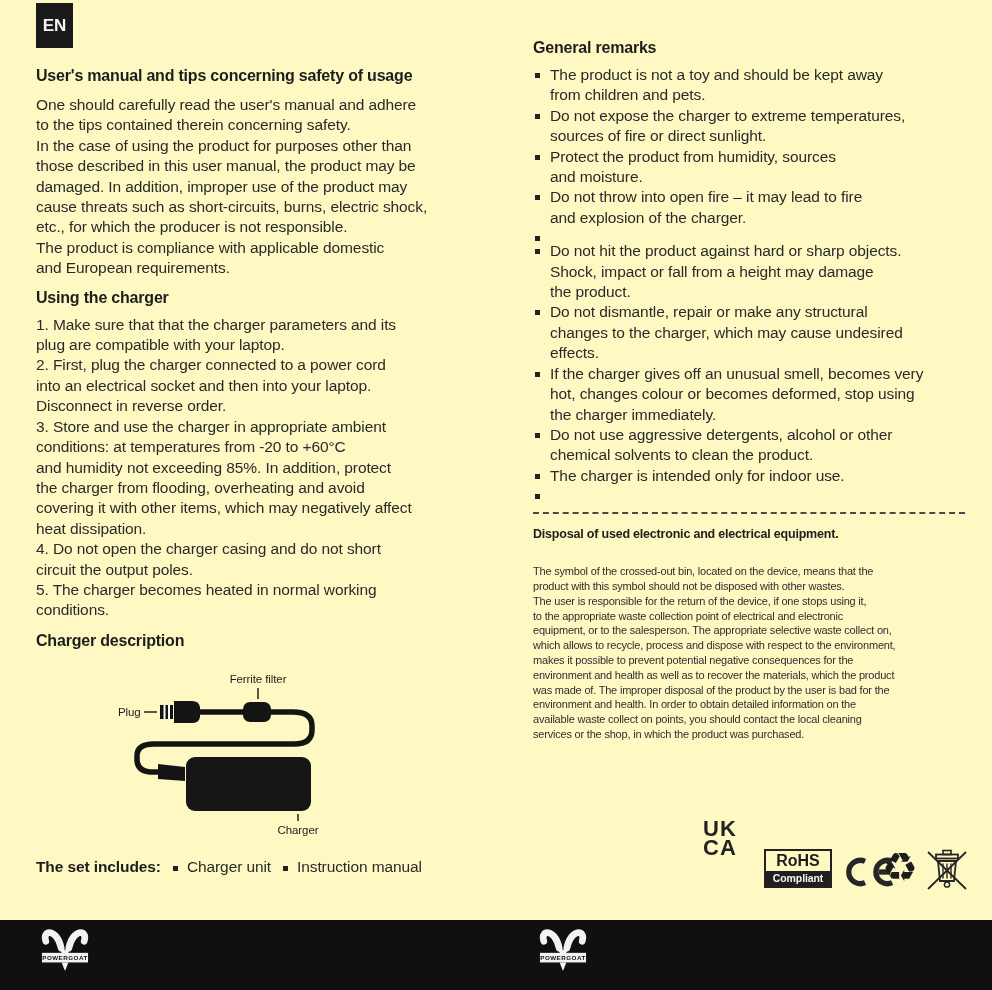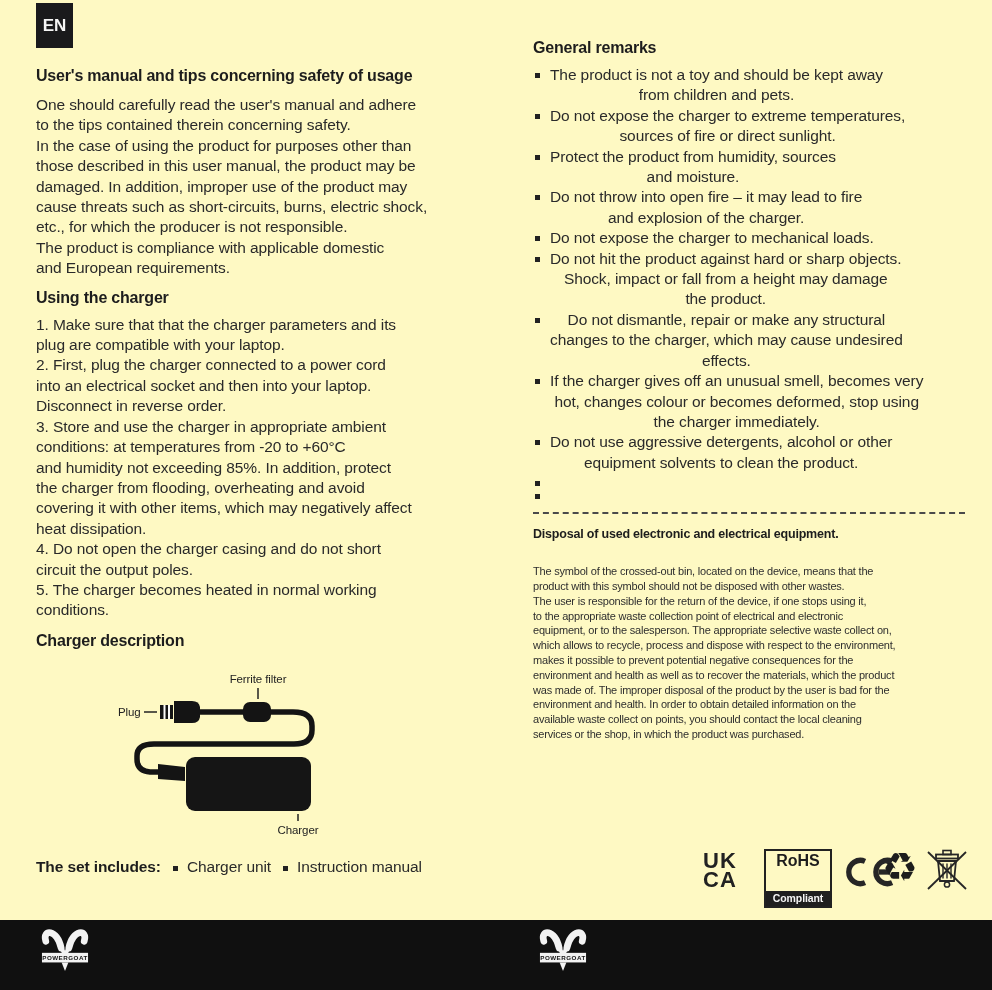--- a/index.html
+++ b/index.html
@@ -18,47 +18,47 @@
   .col { position:absolute; font-size:15.5px; line-height:20.4px; }
   .left-col  { left:36px;  top:66px; width:462px; }
   .right-col { left:533px; top:38px; width:442px; }
   h2 { font-size:16px; line-height:19px; color:#1d1d1d; font-weight:bold; letter-spacing:-0.2px; }
   .body-text { white-space:pre-line; margin-top:10px; }
   .using-heading { margin-top:9px; }
   .steps { margin-top:8px; }
   .step { white-space:pre-line; }
   .desc-heading { margin-top:10px; }
   .bullets { margin-top:8px; list-style:none; }
-  .bullets li { display:flex;text-align:center; }
+  .bullets li { display:flex; }
   .sq {
     flex:0 0 5px; width:5px; height:5px; background:#222;
     margin:8px 10px 0 2px;
   }
   .bullet-text { white-space:pre-line; }
   .dashed-sep { margin-top:13px; width:432px; border-top:2px dashed #4a4a4a; height:0; }
   .disposal-heading { font-size:12.5px; line-height:15px; margin-top:13px; }
   .disposal-body {
     margin-top:22px; font-size:11px; line-height:14.8px;
     letter-spacing:-0.2px; white-space:pre; color:#2e2e2e;
   }
   .diagram { position:absolute; left:80px; top:660px; }
   .set-includes {
     position:absolute; left:36px; top:857px; font-size:15.5px; line-height:20px;
     display:flex; align-items:center;
   }
   .set-includes b { color:#1d1d1d; }
   .set-includes .sq { margin:2px 9px 0 12px; flex:none; }
   
   .ukca {
-    position:absolute; left:703px; top:851px; color:#222;
+    position:absolute; left:703px; top:819px; color:#222;
     font-weight:bold; font-size:22px; line-height:19px; letter-spacing:1px; text-align:center;
   }
   .rohs { position:absolute; left:764px; top:849px; width:68px; border:2.5px solid #222; text-align:center; }
   .rohs-top { font-weight:bold; font-size:16px; line-height:20px; color:#1d1d1d; letter-spacing:0; }
-  .rohs-bottom { background:#1f1f1f; color:#f5f5f5; font-size:10.5px; line-height:15px; font-weight:bold;margin-top:20px; }
+  .rohs-bottom { background:#1f1f1f; color:#f5f5f5; font-size:10.5px; line-height:15px; font-weight:bold; }
   .ce-mark { position:absolute; left:836px; top:854px; }
   .recycle {
     position:absolute; left:882px; top:841px; font-family:"DejaVu Sans",sans-serif;
     font-size:40px; line-height:52px; color:#1d1d1d;
   }
   .bin-icon { position:absolute; left:926px; top:847px; }
   
   .footer { position:absolute; left:0; top:920px; width:992px; height:70px; background:#101010; }
   .logo { position:absolute; top:5px; }
   .logo-1 { left:36px; }
@@ -159,21 +159,20 @@
           <span class="bullet-text">Protect the product from humidity, sources
 and moisture.</span>
         </li>
       <li>
           <span class="sq"></span>
           <span class="bullet-text">Do not throw into open fire – it may lead to fire
 and explosion of the charger.</span>
         </li>
       <li>
           <span class="sq"></span>
-          <span class="bullet-text">Do not expose the charger to mechanical loads.</span>
         </li>
       <li>
           <span class="sq"></span>
           <span class="bullet-text">Do not hit the product against hard or sharp objects.
 Shock, impact or fall from a height may damage
 the product.</span>
         </li>
       <li>
           <span class="sq"></span>
           <span class="bullet-text">Do not dismantle, repair or make any structural
@@ -182,24 +181,25 @@
         </li>
       <li>
           <span class="sq"></span>
           <span class="bullet-text">If the charger gives off an unusual smell, becomes very
 hot, changes colour or becomes deformed, stop using
 the charger immediately.</span>
         </li>
       <li>
           <span class="sq"></span>
           <span class="bullet-text">Do not use aggressive detergents, alcohol or other
-equipment solvents to clean the product.</span>
-        </li>
-      <li>
-          <span class="sq"></span>
+chemical solvents to clean the product.</span>
+        </li>
+      <li>
+          <span class="sq"></span>
+          <span class="bullet-text">The charger is intended only for indoor use.</span>
         </li>
       <li>
           <span class="sq"></span>
         </li>
     </ul>
 
     <div class="dashed-sep"></div>
 
     <h2 class="disposal-heading">Disposal of used electronic and electrical equipment.</h2>
     <div class="disposal-body">The symbol of the crossed-out bin, located on the device, means that the

